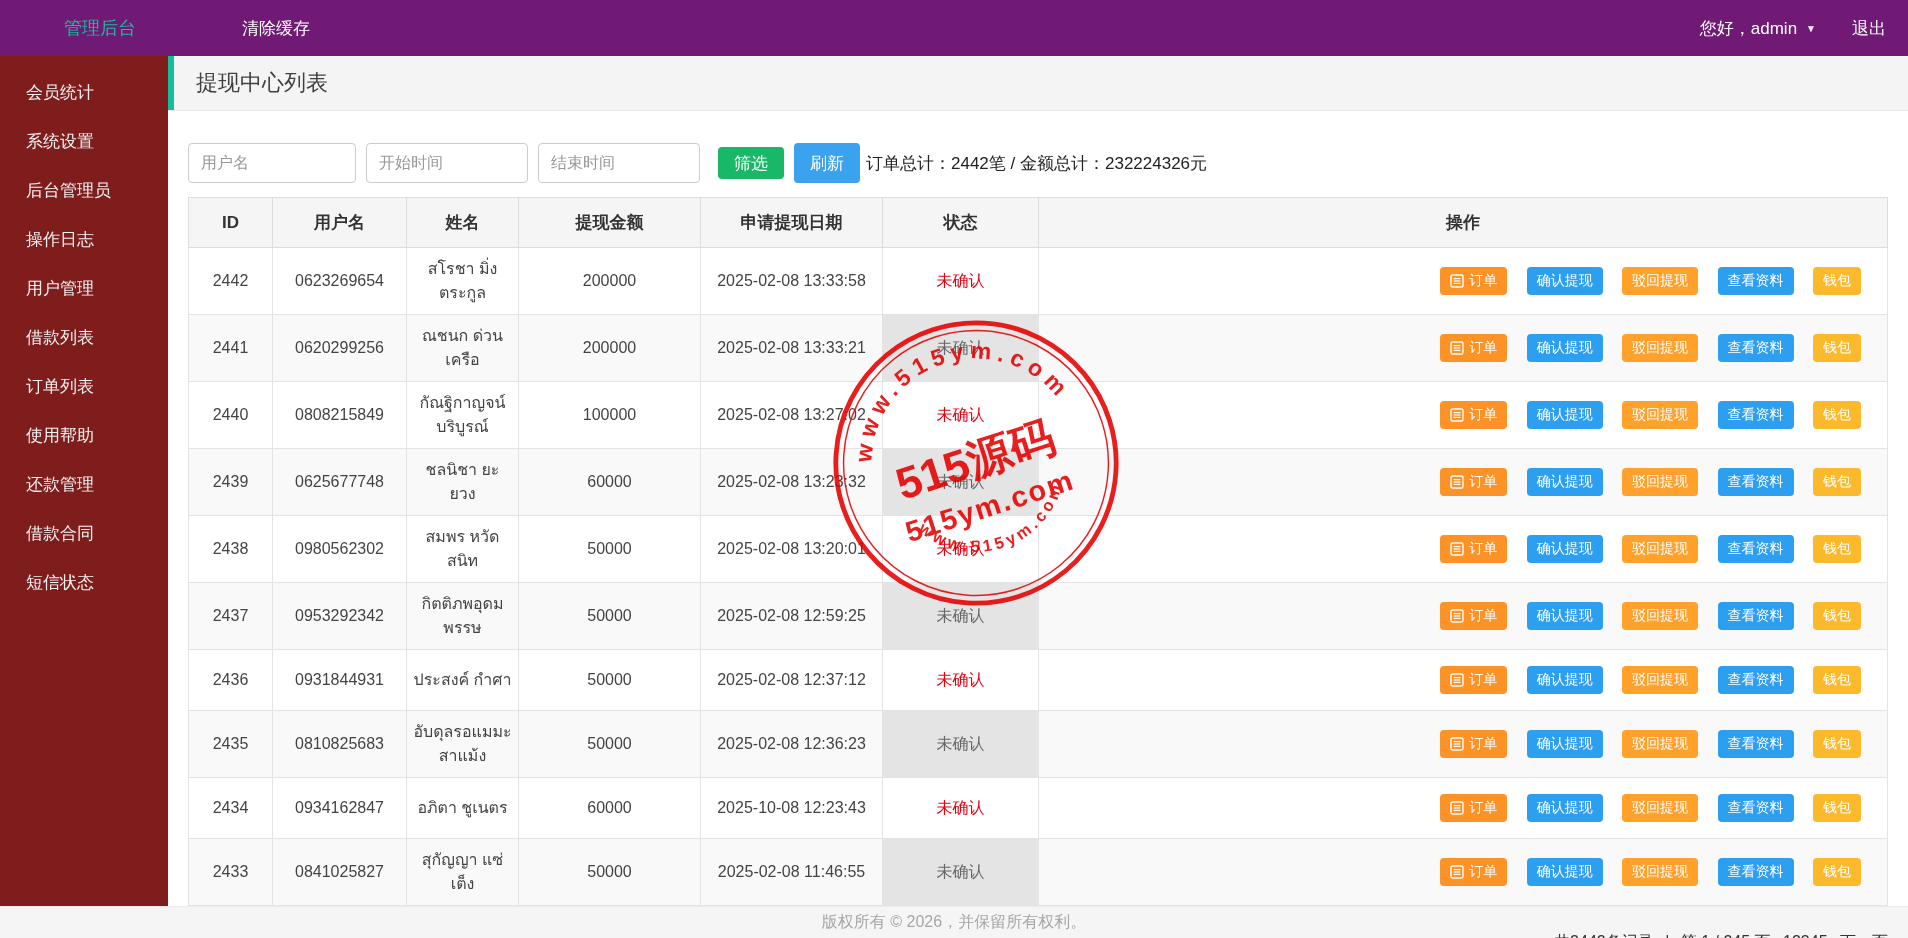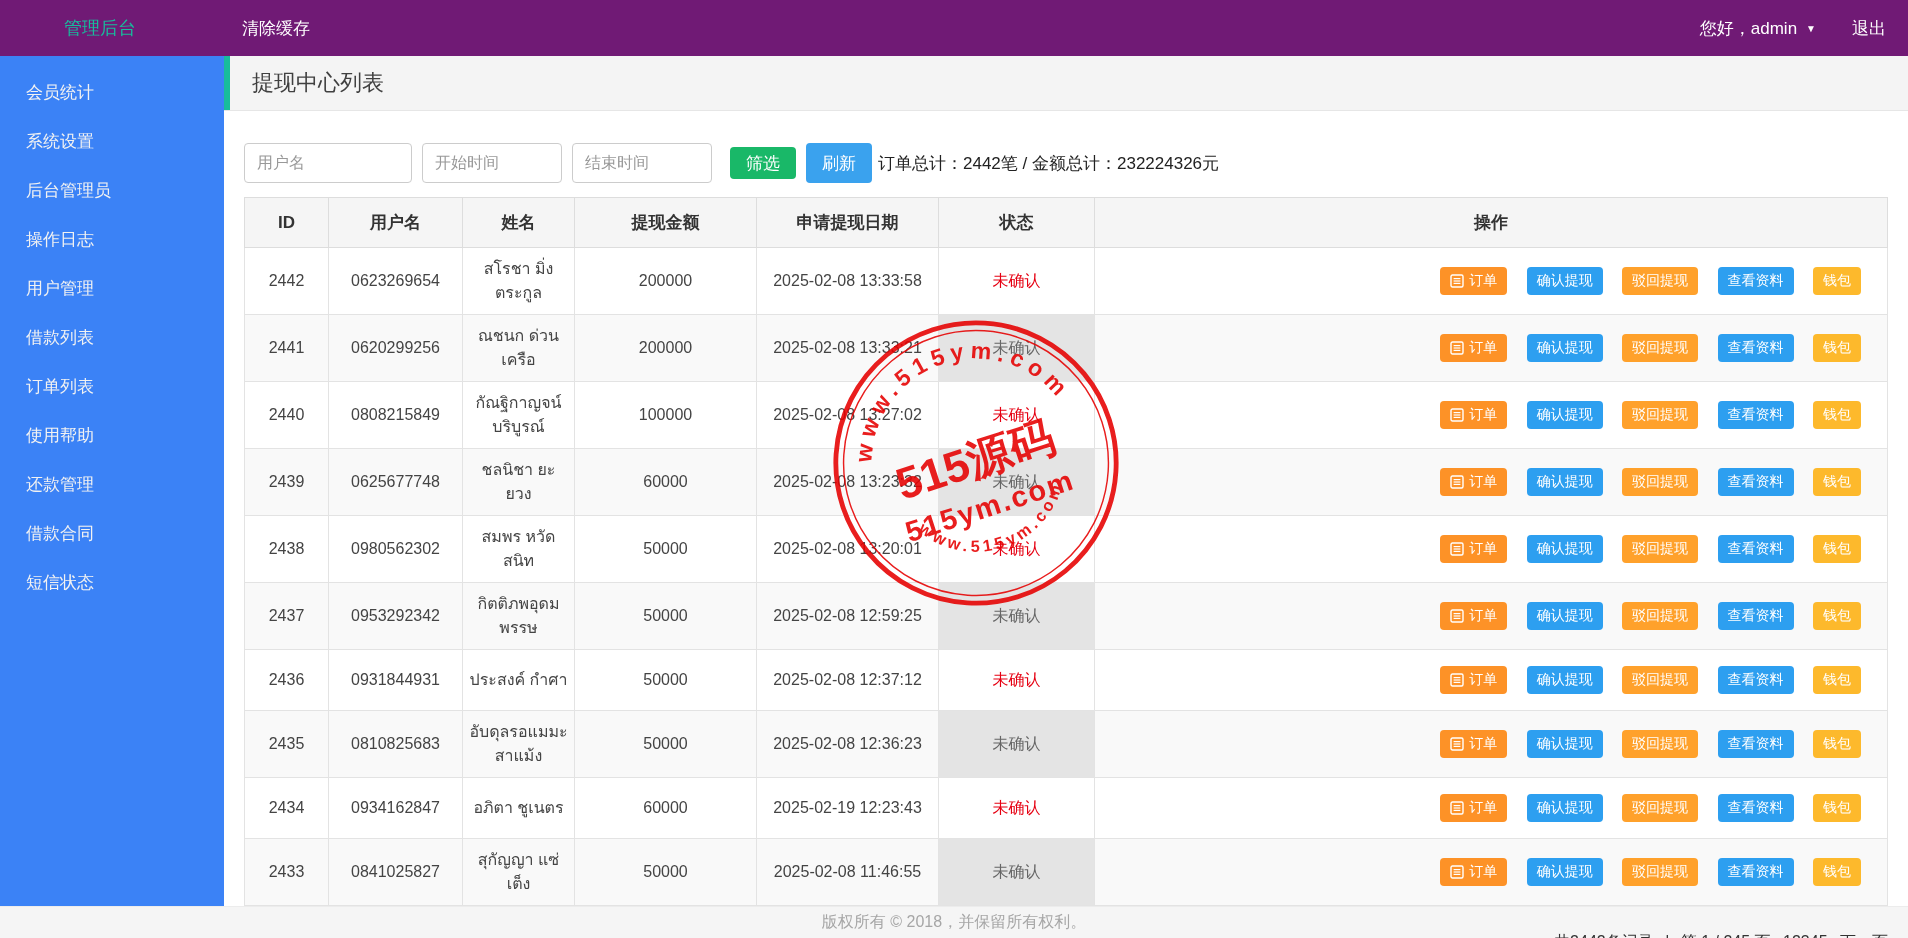--- a/index.html
+++ b/index.html
@@ -15,36 +15,36 @@
   .navbar { height: 56px; background: #701a75; display: flex; align-items: center; }
   .brand { width: 200px; text-align: center; color: var(--brand); font-size: 18px; cursor: pointer; flex-shrink: 0; }
   .nav-link { color: #fff; font-size: 17px; margin-left: 42px; cursor: pointer; }
   .nav-right { margin-left: auto; display: flex; align-items: center; color: #fff; font-size: 17px; }
   .nav-user { display: flex; align-items: center; gap: 9px; cursor: pointer; }
   .caret { font-size: 10px; color: #fff; }
   .nav-logout { margin-left: 36px; margin-right: 22px; cursor: pointer; }
 
   
   .main-row { display: flex; height: 850px; }
-  .sidebar { width: 224px; background: #3b82f6; padding-top: 12px; flex-shrink: 0; }
+  .sidebar { width: 168px; background: #7f1d1d; padding-top: 12px; flex-shrink: 0; }
   .sidebar-item { padding: 13px 26px; font-size: 17px; color: #f2f2f2; cursor: pointer; }
 
   .content { flex: 1; background: #fff; display: flex; flex-direction: column; min-width: 0; }
   .breadcrumb-bar { height: 55px; background: #f4f4f4; border-bottom: 1px solid #e6e6e6; display: flex; align-items: center; position: relative; flex-shrink: 0; }
   .breadcrumb-accent { position: absolute; left: 0; top: 0; width: 6px; height: 100%; background: var(--brand); }
   .breadcrumb-text { margin-left: 28px; font-size: 22px; color: #404040; }
 
   .content-body { padding: 0 20px; }
 
   
   .filter-bar { display: flex; align-items: center; margin-top: 32px; }
   .filter-input { height: 40px; border: 1px solid #ccc; border-radius: 4px; padding: 0 12px; font-size: 16px; color: #333; margin-right: 10px; outline: none; background: #fff; }
   .filter-input::placeholder { color: #999; }
   .input-username { width: 168px; }
-  .input-start, .input-end { width: 140px; }
+  .input-start, .input-end { width: 162px; }
   .btn-filter { height: 32px; padding: 0 16px; background: var(--btn-filter); color: #fff; border: none; border-radius: 4px; font-size: 17px; margin-left: 8px; cursor: pointer; }
   .btn-refresh { height: 40px; padding: 0 16px; background: var(--btn-refresh); color: #fff; border: none; border-radius: 4px; font-size: 17px; margin-left: 10px; cursor: pointer; }
   .summary-text { font-size: 17px; color: #222; margin-left: 6px; white-space: nowrap; }
 
   
   .data-table { width: 100%; border-collapse: collapse; margin-top: 14px; table-layout: fixed; }
   .data-table th { background: #f5f5f5; border: 1px solid #ddd; height: 50px; font-size: 17px; color: #333; font-weight: bold; text-align: center; }
   .data-table td { border: 1px solid #e3e3e3; padding: 9px 6px; font-size: 16px; color: #444; text-align: center; line-height: 1.5; height: 61px; background: #fff; }
   tr.striped td { background: #f9f9f9; }
   td.status-cell-muted { background: #e4e4e4 !important; }
@@ -410,21 +410,21 @@
       <button class="btn btn-wallet">
         <span>钱包</span>
       </button>
     </td>
   </tr>
             <tr>
     <td>2434</td>
     <td>0934162847</td>
     <td>อภิตา ชูเนตร</td>
     <td>60000</td>
-    <td>2025-02-19 12:23:43</td>
+    <td>2025-10-08 12:23:43</td>
     <td>
       <span class="status-red">未确认</span>
     </td>
     <td class="cell-actions">
       <button class="btn btn-order">
         <svg class="order-icon-svg" viewBox="0 0 14 14">
           <rect x="1" y="1" width="12" height="12" rx="1.5" fill="none" stroke="#fff" stroke-width="1.4"></rect>
           <line x1="3.6" y1="4.6" x2="10.4" y2="4.6" stroke="#fff" stroke-width="1.2"></line>
           <line x1="3.6" y1="7" x2="10.4" y2="7" stroke="#fff" stroke-width="1.2"></line>
           <line x1="3.6" y1="9.4" x2="10.4" y2="9.4" stroke="#fff" stroke-width="1.2"></line>
@@ -487,21 +487,21 @@
         <span>第 1 / 245 页</span>
         <span class="page-links"><a class="page-link">1</a><a class="page-link">2</a><a class="page-link">3</a><a class="page-link">4</a><a class="page-link">5</a></span>
         <a class="next-link">下一页</a>
       </div>
 
     </div>
   </div>
 </div>
 
 <div class="footer">
-  <span>版权所有 © 2018，并保留所有权利。</span>
+  <span>版权所有 © 2026，并保留所有权利。</span>
 </div>
 
 <svg class="watermark" viewBox="0 0 300 300">
   <defs>
     <path id="arcTop" d="M 42 150 A 108 108 0 0 1 258 150" fill="none"></path>
     <path id="arcBottom" d="M 58 150 A 92 92 0 0 0 242 150" fill="none"></path>
   </defs>
   <circle cx="150" cy="150" r="145" fill="none" stroke="var(--stamp)" stroke-width="5"></circle>
   <circle cx="150" cy="150" r="137" fill="none" stroke="var(--stamp)" stroke-width="1.5"></circle>
   <text class="stamp-arc-top">

